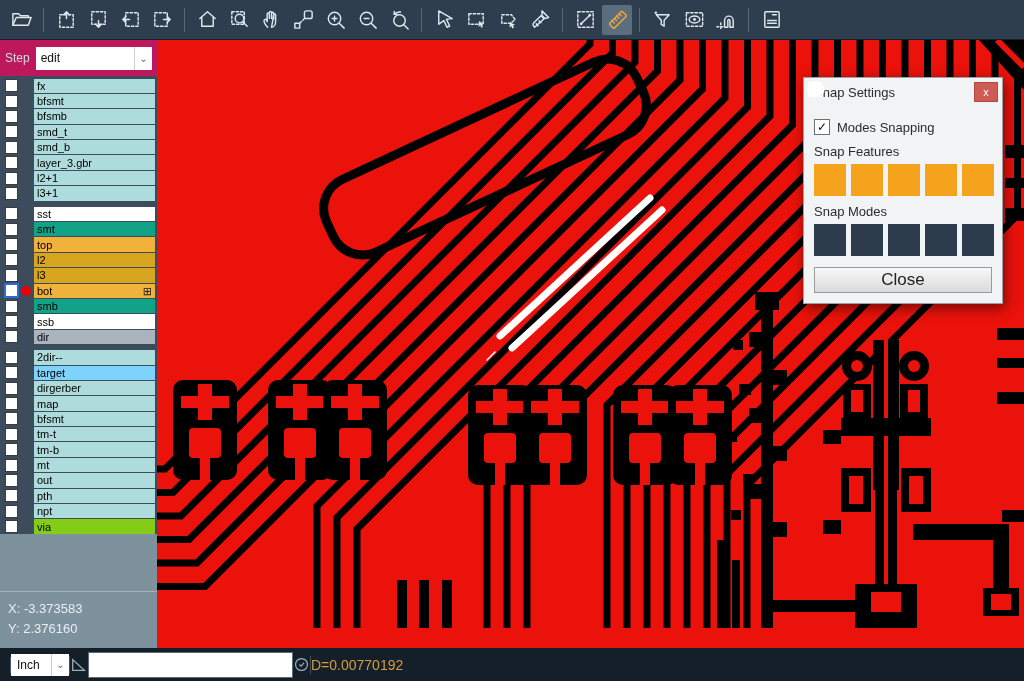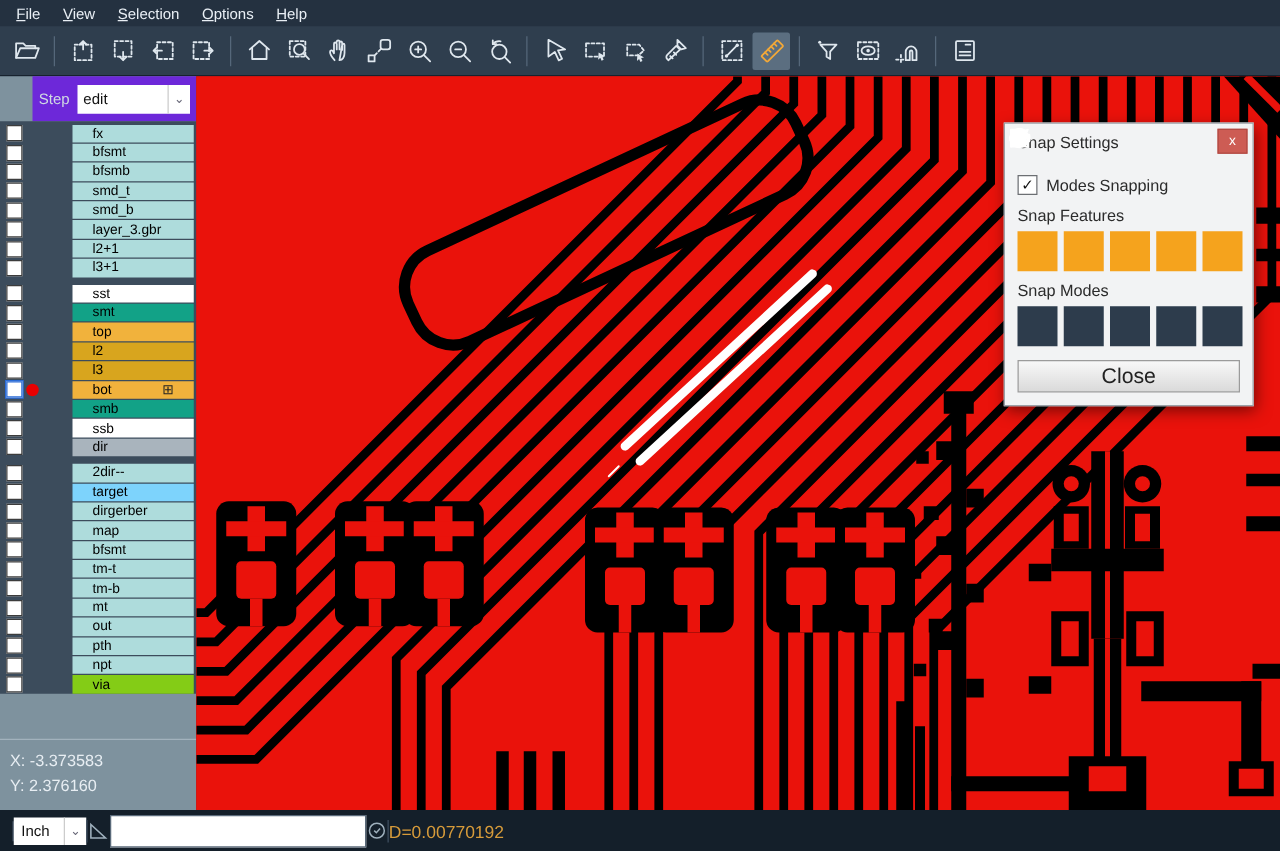--- a/index.html
+++ b/index.html
@@ -10,30 +10,30 @@
   .menu-item u{text-decoration:underline;}
   
   .toolbar{height:39px;flex:none;display:flex;align-items:center;padding-left:6px;gap:2px;background:#2f3e4e;border-bottom:1px solid #17222e;}
   .tbtn{width:30px;height:30px;flex:none;display:flex;align-items:center;justify-content:center;color:#dfe7ee;border-radius:2px;}
   .tbtn.active{background:#5b6e80;color:#f2a838;}
   .tsep{width:1px;height:24px;flex:none;background:#55677a;margin:0 5px;}
   .icn{display:flex;}
   
   .main{flex:1;display:flex;min-height:0;}
   .sidebar{width:157px;flex:none;background:#7e929e;display:flex;flex-direction:column;}
-  .step-row{height:36px;flex:none;background:#6d28d9;display:flex;align-items:center;padding:0 5px;gap:6px;color:#cfd9e2;font-size:12px;margin-left:26px;}
+  .step-row{height:36px;flex:none;background:#be185d;display:flex;align-items:center;padding:0 5px;gap:6px;color:#cfd9e2;font-size:12px;}
   .step-combo{flex:1;height:23px;background:#fff;display:flex;align-items:center;font-size:12px;color:#111;padding-left:5px;gap:12px;}
   .combo-arrow{margin-left:auto;width:17px;height:100%;display:flex;align-items:center;justify-content:center;color:#667;border-left:1px solid #ccc;font-size:10px;}
   .layer-list{background:#3c4c5c;padding-top:2px;flex:none;}
   .lrow{height:15.4px;display:flex;align-items:center;}
   .lcheck{width:11px;height:11px;flex:none;background:#fff;border:1.5px solid #3c3c3c;margin-left:5px;}
   .lrow.active .lcheck{border-color:#2a6bd6;box-shadow:0 0 0 1px #2a6bd6;}
   .ldot{width:16px;flex:none;display:flex;justify-content:center;}
   .dot{width:10px;height:10px;border-radius:50%;background:#e80000;}
-  .llabel{flex:1;height:14.4px;font-size:11px;color:#000;padding:0 16px;margin-right:2px;display:flex;align-items:center;margin-left:24px;}
+  .llabel{flex:1;height:14.4px;font-size:11px;color:#000;padding:0 3px;margin-right:2px;display:flex;align-items:center;}
   .lgrid{margin-left:auto;font-size:11px;line-height:10px;color:#222;}
   .lgap{height:5px;}
   .coords{margin-top:auto;border-top:1px solid #a2b2bd;padding:7px 8px 9px;color:#e8eef3;font-size:13px;line-height:20px;}
   
   .canvas{flex:1;position:relative;background:#ea120b;overflow:hidden;}
   .canvas svg{position:absolute;left:0;top:0;}
   
   .snap-dialog{position:absolute;left:646px;top:37px;width:198px;background:#f2f3f4;border:1px solid #9aa0a6;box-shadow:2px 4px 12px rgba(0,0,0,.5);font-size:13px;color:#2b2b2b;}
   .sd-title{height:28px;display:flex;align-items:center;padding:0 4px 0 10px;}
   .sd-close{margin-left:auto;width:22px;height:18px;background:#cd5c54;color:#fff;font-size:11px;display:flex;align-items:center;justify-content:center;border:1px solid #b04a43;}
@@ -52,27 +52,20 @@
   .unit-combo{width:52px;height:22px;background:#fff;color:#111;font-size:12px;display:flex;align-items:center;padding-left:6px;}
   .bb-input{width:195px;height:24px;background:#fff;border:1px solid #5a6a7a;font-size:12px;padding:0 4px;font-family:"Liberation Sans",sans-serif;}
   .bb-sep{width:1px;height:18px;background:#3e4f60;}
   .bb-d{color:#d79b3a;font-size:14px;}
 </style>
 </head>
 <body>
 
 <div class="app">
 
-  <div class="menubar" id="menubar">
-      <div class="menu-item"><u>F</u>ile</div>
-      <div class="menu-item"><u>V</u>iew</div>
-      <div class="menu-item"><u>S</u>election</div>
-      <div class="menu-item"><u>O</u>ptions</div>
-      <div class="menu-item"><u>H</u>elp</div>
-    </div>
 
   <div class="toolbar" id="toolbar">
       <div class="tbtn">
         <span class="icn">
           <svg viewBox="0 0 24 24" width="23" height="23" fill="none" stroke="currentColor" stroke-width="1.5" stroke-linecap="round" stroke-linejoin="round">
             <path d="M3 18V6h6l2 2h8v2"></path>
             <path d="M3 18l3.5-8H22l-3 8z"></path>
           </svg>
         </span>
       </div>

